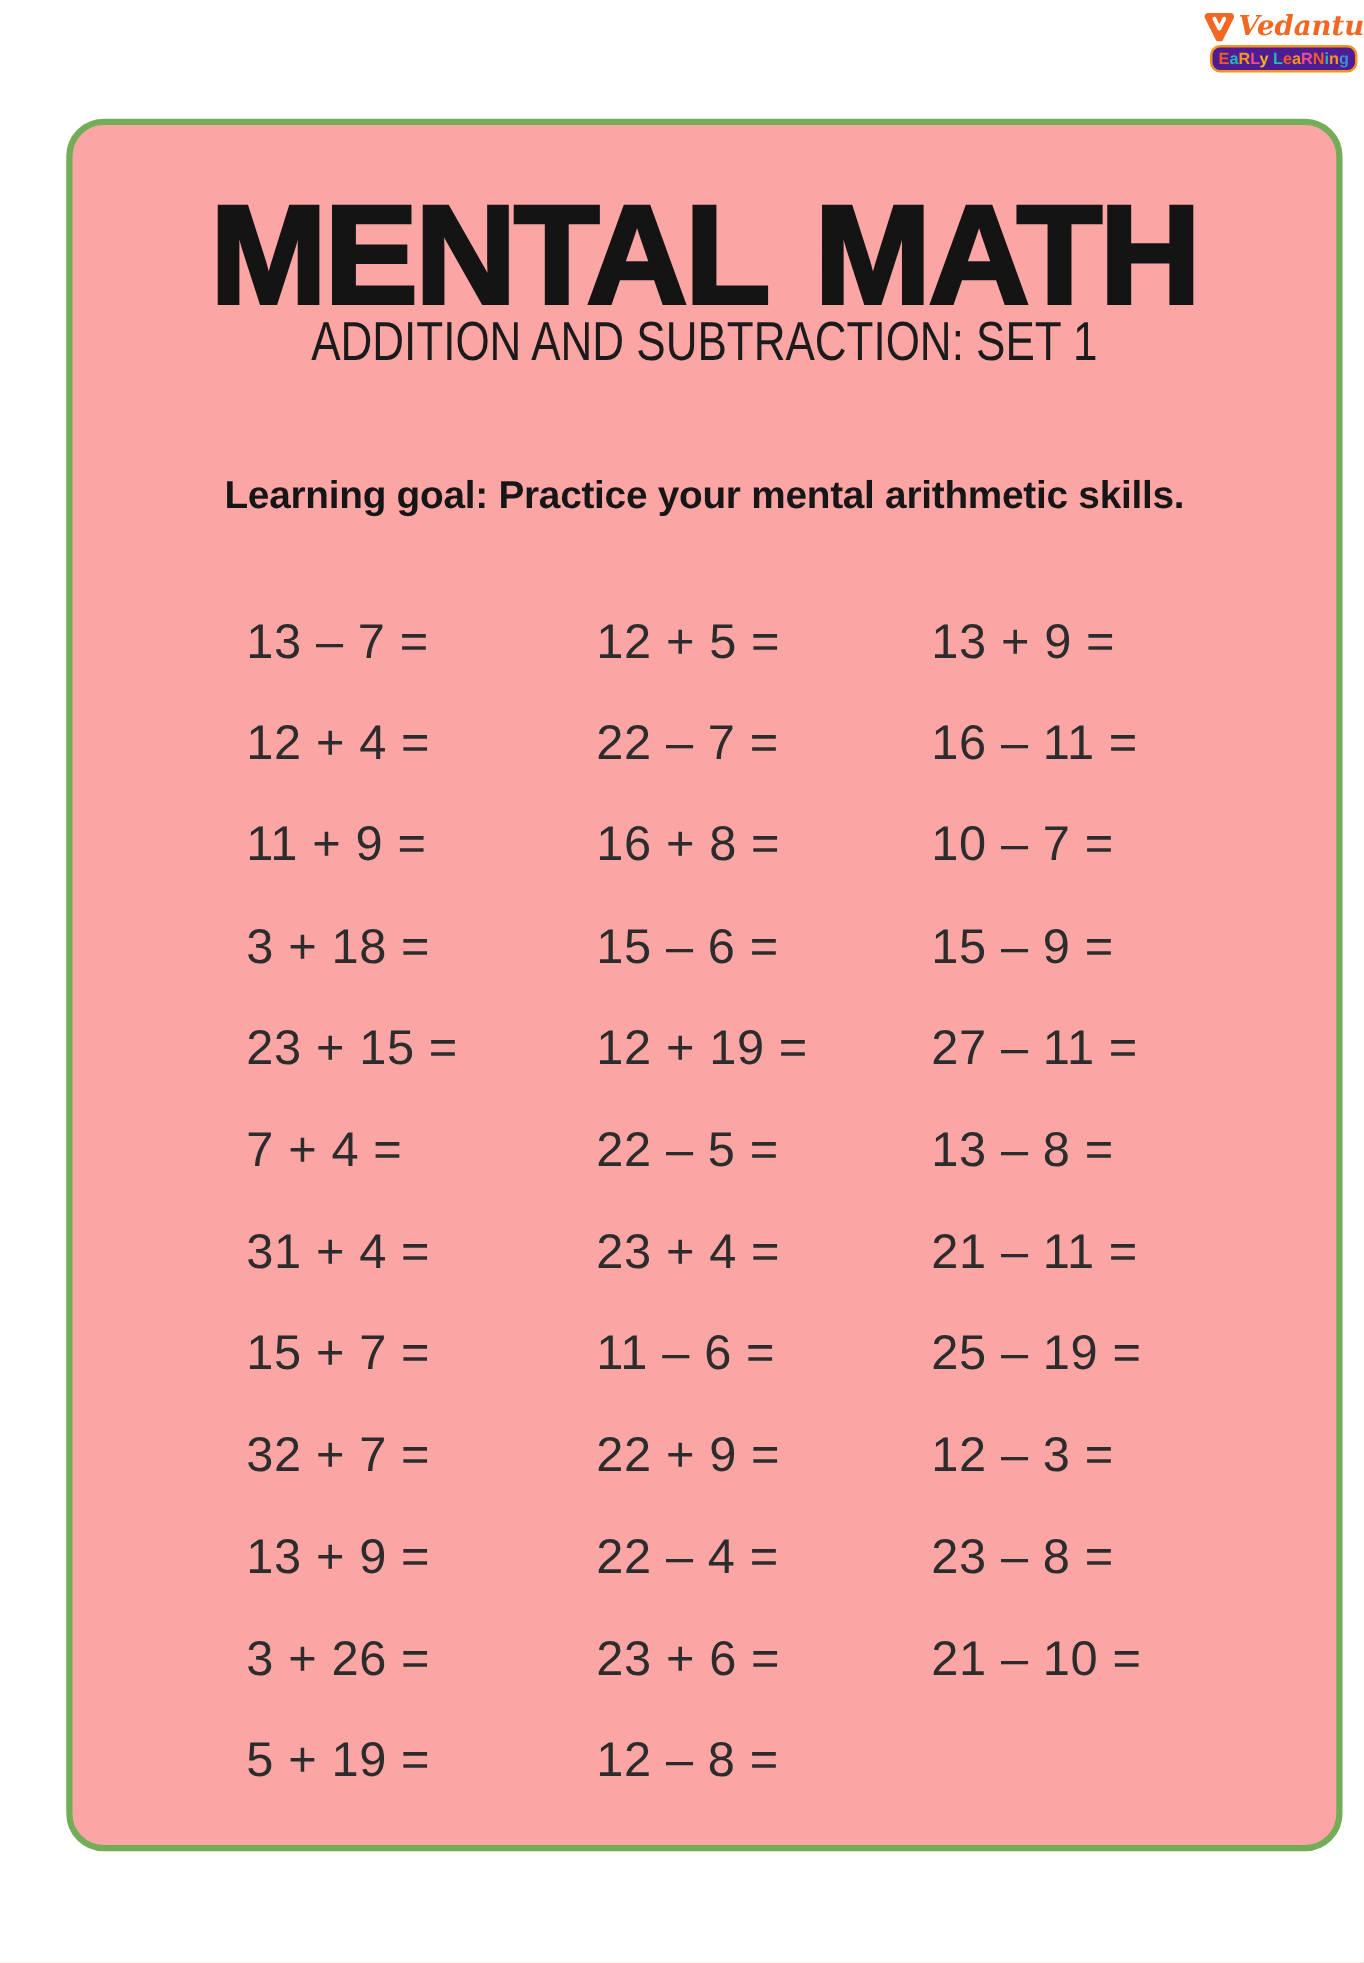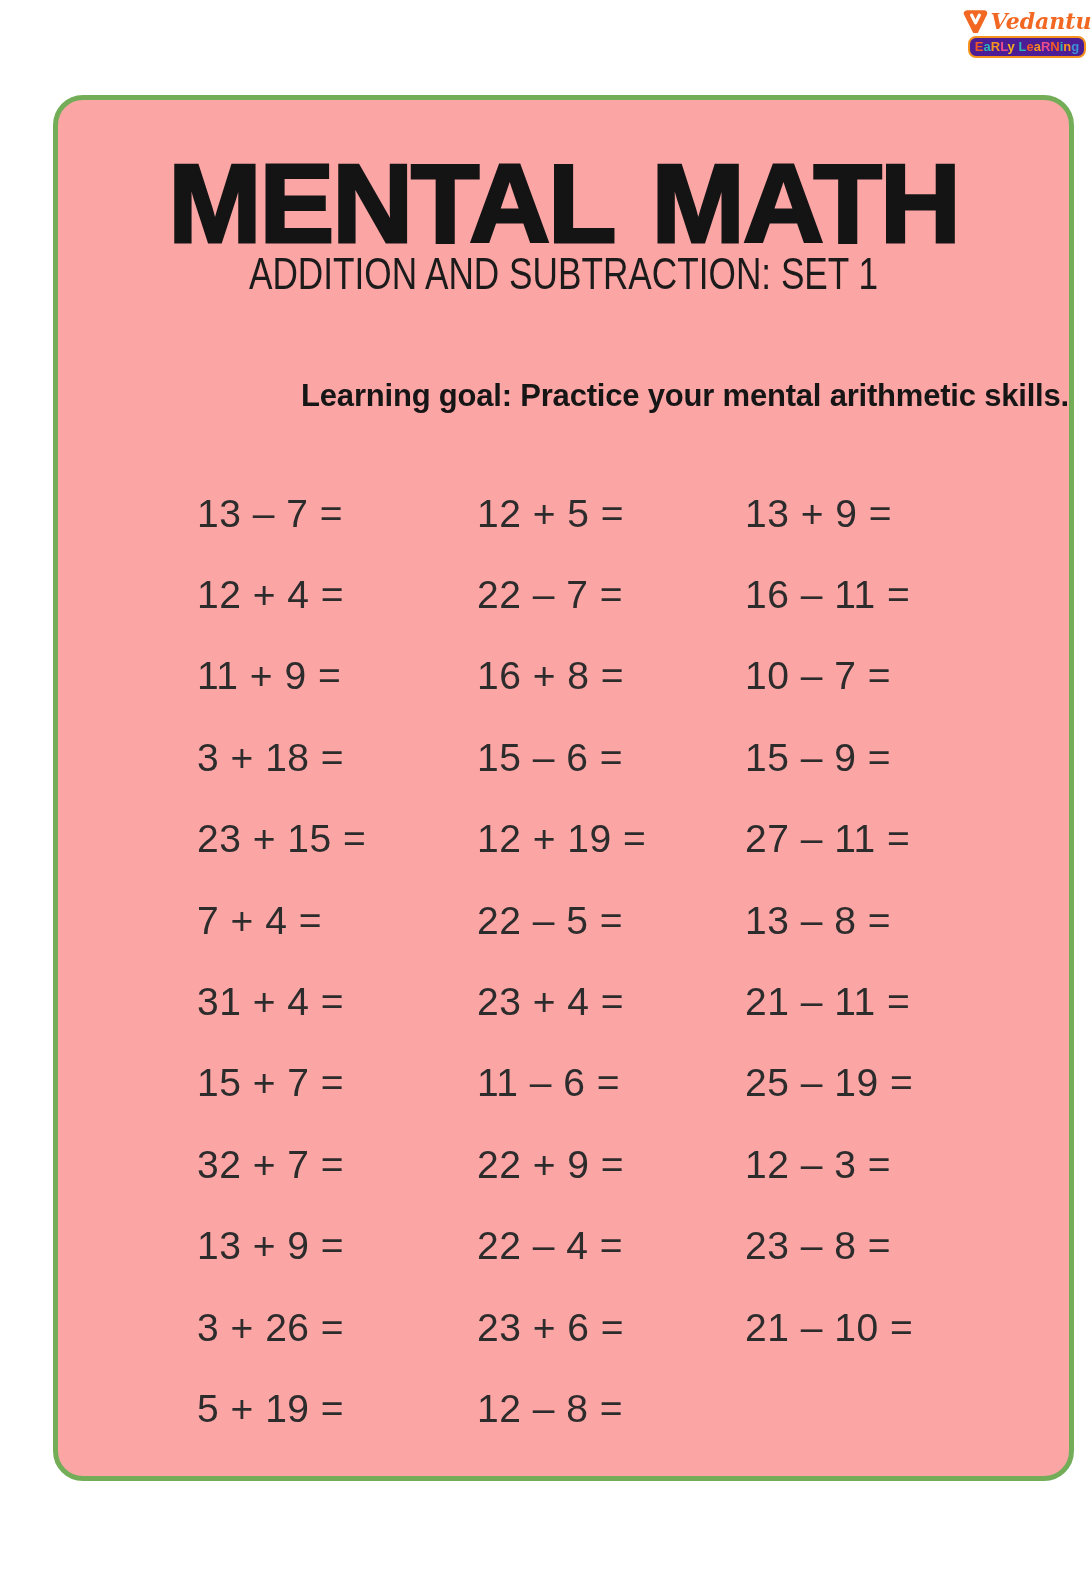--- a/index.html
+++ b/index.html
@@ -99,21 +99,21 @@
     transform: scaleX(0.8);
     transform-origin: center;
     white-space: nowrap;
   }
 
   .goal {
     position: absolute;
     left: 0;
     right: 0;
     top: 278px;
-    text-align: right;
+    text-align: center;
     font-size: 31px;
     font-weight: bold;
     color: #161616;
     letter-spacing: -0.2px;
     white-space: nowrap;
   }
 
   .problems {
     position: absolute;
     left: 139px;

